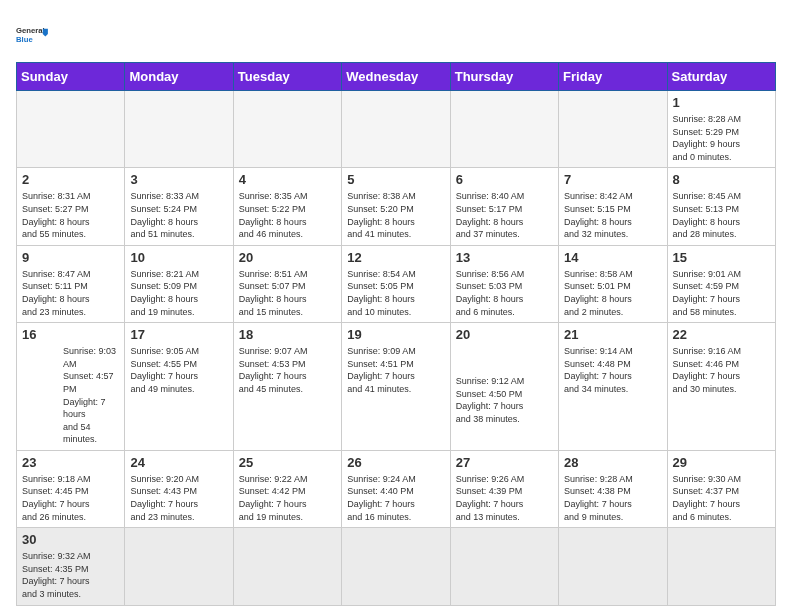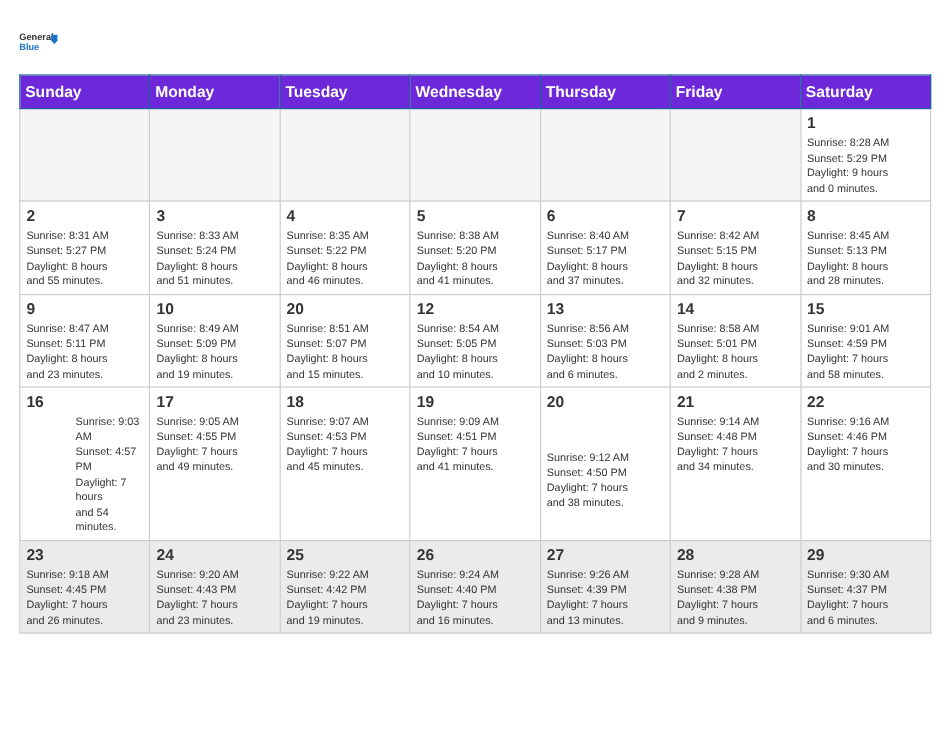--- a/index.html
+++ b/index.html
@@ -179,21 +179,21 @@
       <tr>
         <td>
           <span class="day-number">9</span>
           <div class="day-info" style="white-space: pre-line;">Sunrise: 8:47 AM
 Sunset: 5:11 PM
 Daylight: 8 hours
 and 23 minutes.</div>
         </td>
         <td>
           <span class="day-number">10</span>
-          <div class="day-info" style="white-space: pre-line;">Sunrise: 8:49 AM
+          <div class="day-info" style="white-space: pre-line;">Sunrise: 8:21 AM
 Sunset: 5:09 PM
 Daylight: 8 hours
 and 19 minutes.</div>
         </td>
         <td>
           <span class="day-number">20</span>
           <div class="day-info" style="white-space: pre-line;">Sunrise: 8:51 AM
 Sunset: 5:07 PM
 Daylight: 8 hours
 and 15 minutes.</div>
@@ -321,15 +321,30 @@
 Daylight: 7 hours
 and 9 minutes.</div>
         </td>
         <td>
           <span class="day-number">29</span>
           <div class="day-info" style="white-space: pre-line;">Sunrise: 9:30 AM
 Sunset: 4:37 PM
 Daylight: 7 hours
 and 6 minutes.</div>
         </td>
+      </tr>
+      <tr>
+        <td>
+          <span class="day-number">30</span>
+          <div class="day-info" style="white-space: pre-line;">Sunrise: 9:32 AM
+Sunset: 4:35 PM
+Daylight: 7 hours
+and 3 minutes.</div>
+        </td>
+        <td class="empty"></td>
+        <td class="empty"></td>
+        <td class="empty"></td>
+        <td class="empty"></td>
+        <td class="empty"></td>
+        <td class="empty"></td>
       </tr>
     </tbody>
 </table>
 
 </body></html>

